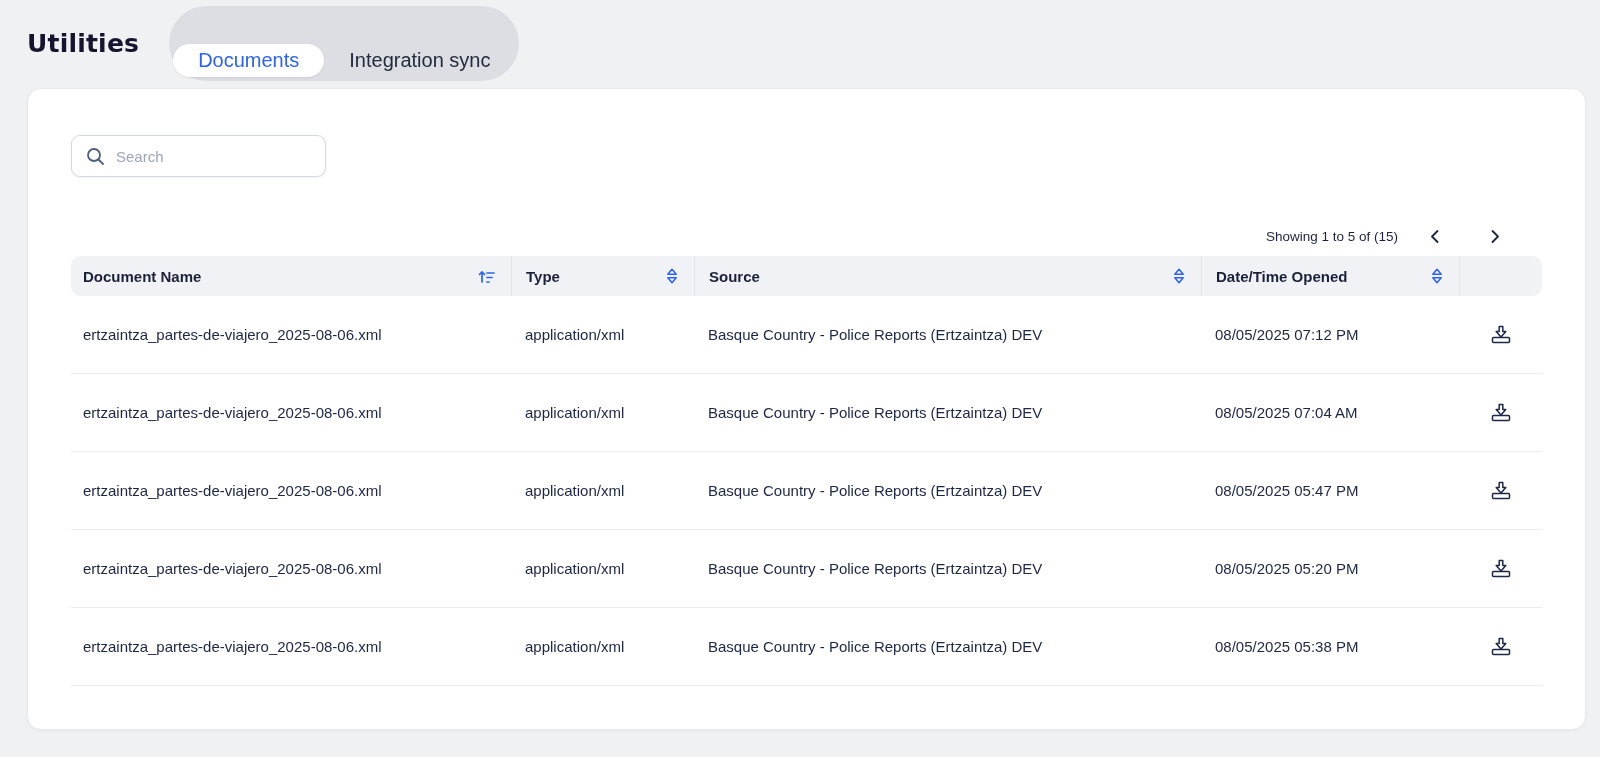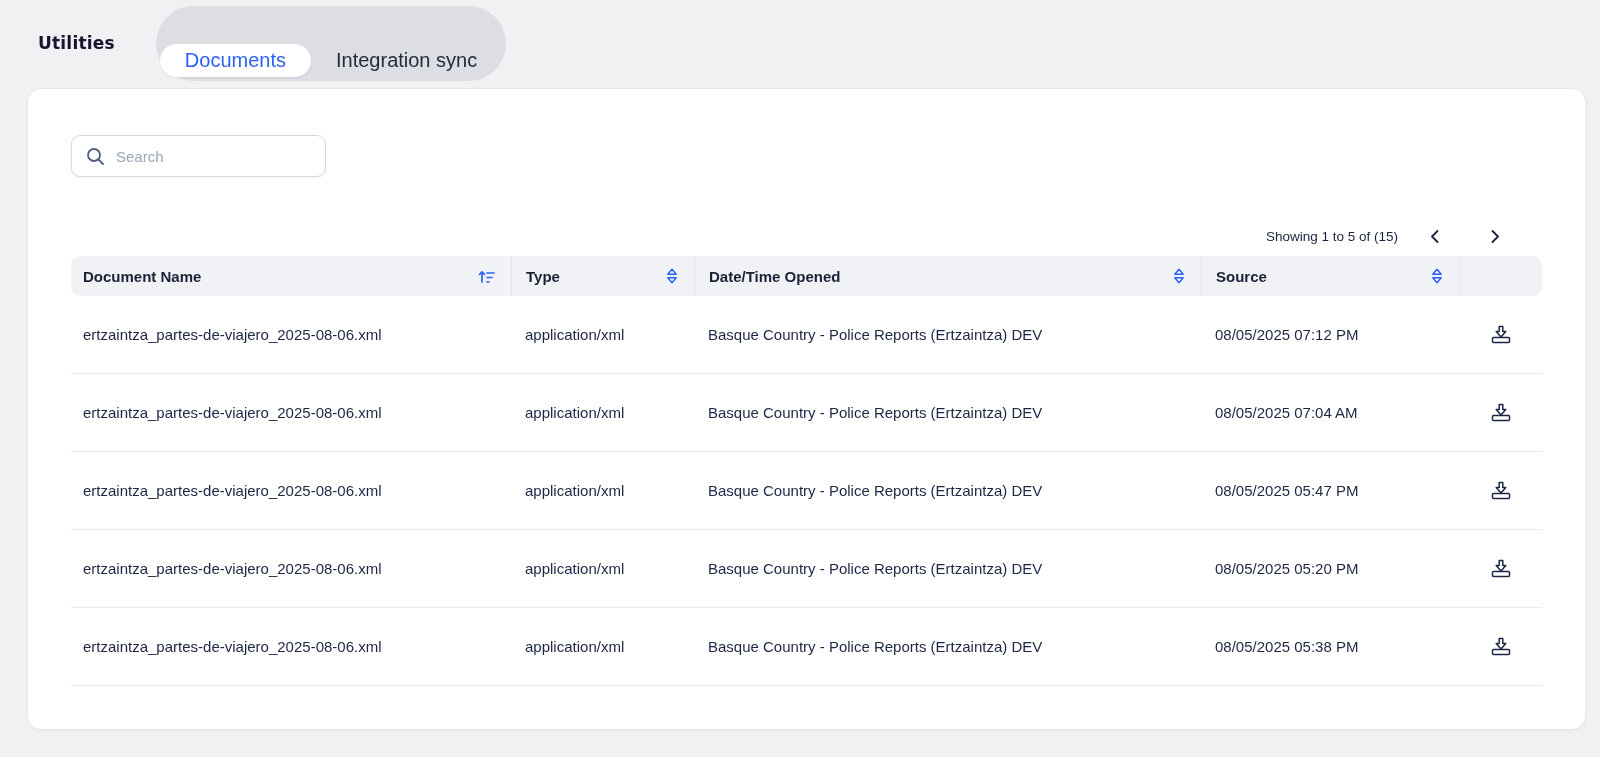--- a/index.html
+++ b/index.html
@@ -12,23 +12,23 @@
     position:relative;
     color:#1d2644;
   }
 
   
   .topbar {
     position:absolute; left:27px; top:21px;
     display:flex; align-items:center; gap:30px; height:44px;
   }
   .page-title {
-    margin:11px;
+    margin:0;
     font-family:"DejaVu Sans", "Liberation Sans", sans-serif;
-    font-size:17px; font-weight:800; color:#16142f;
+    font-size:25px; font-weight:800; color:#16142f;
     letter-spacing:0.2px;
   }
   .tabs {
     background:#dcdee3;
     border-radius:999px;
     padding:4px;
     display:flex; align-items:center;
   }
   .tab {
     height:33px;
@@ -218,35 +218,35 @@
       </div>
       <div class="th">
         <span>Type</span>
         <span class="sort-wrap">
           <svg width="12" height="16" viewBox="0 0 12 16">
               <use href="#ic-sort-toggle"></use>
             </svg>
         </span>
       </div>
       <div class="th">
+        <span>Source</span>
+        <span class="sort-wrap">
+          <svg width="12" height="16" viewBox="0 0 12 16">
+              <use href="#ic-sort-toggle"></use>
+            </svg>
+        </span>
+      </div>
+      <div class="th">
         <span>Date/Time Opened</span>
         <span class="sort-wrap">
           <svg width="12" height="16" viewBox="0 0 12 16">
               <use href="#ic-sort-toggle"></use>
             </svg>
         </span>
       </div>
-      <div class="th">
-        <span>Source</span>
-        <span class="sort-wrap">
-          <svg width="12" height="16" viewBox="0 0 12 16">
-              <use href="#ic-sort-toggle"></use>
-            </svg>
-        </span>
-      </div>
       <div class="th actions">
         <span></span>
       </div>
     </div>
     <div class="tbody">
   <div class="row">
     <div class="td name">ertzaintza_partes-de-viajero_2025-08-06.xml</div>
     <div class="td type">application/xml</div>
     <div class="td source">Basque Country - Police Reports (Ertzaintza) DEV</div>
     <div class="td opened">08/05/2025 07:12 PM</div>

